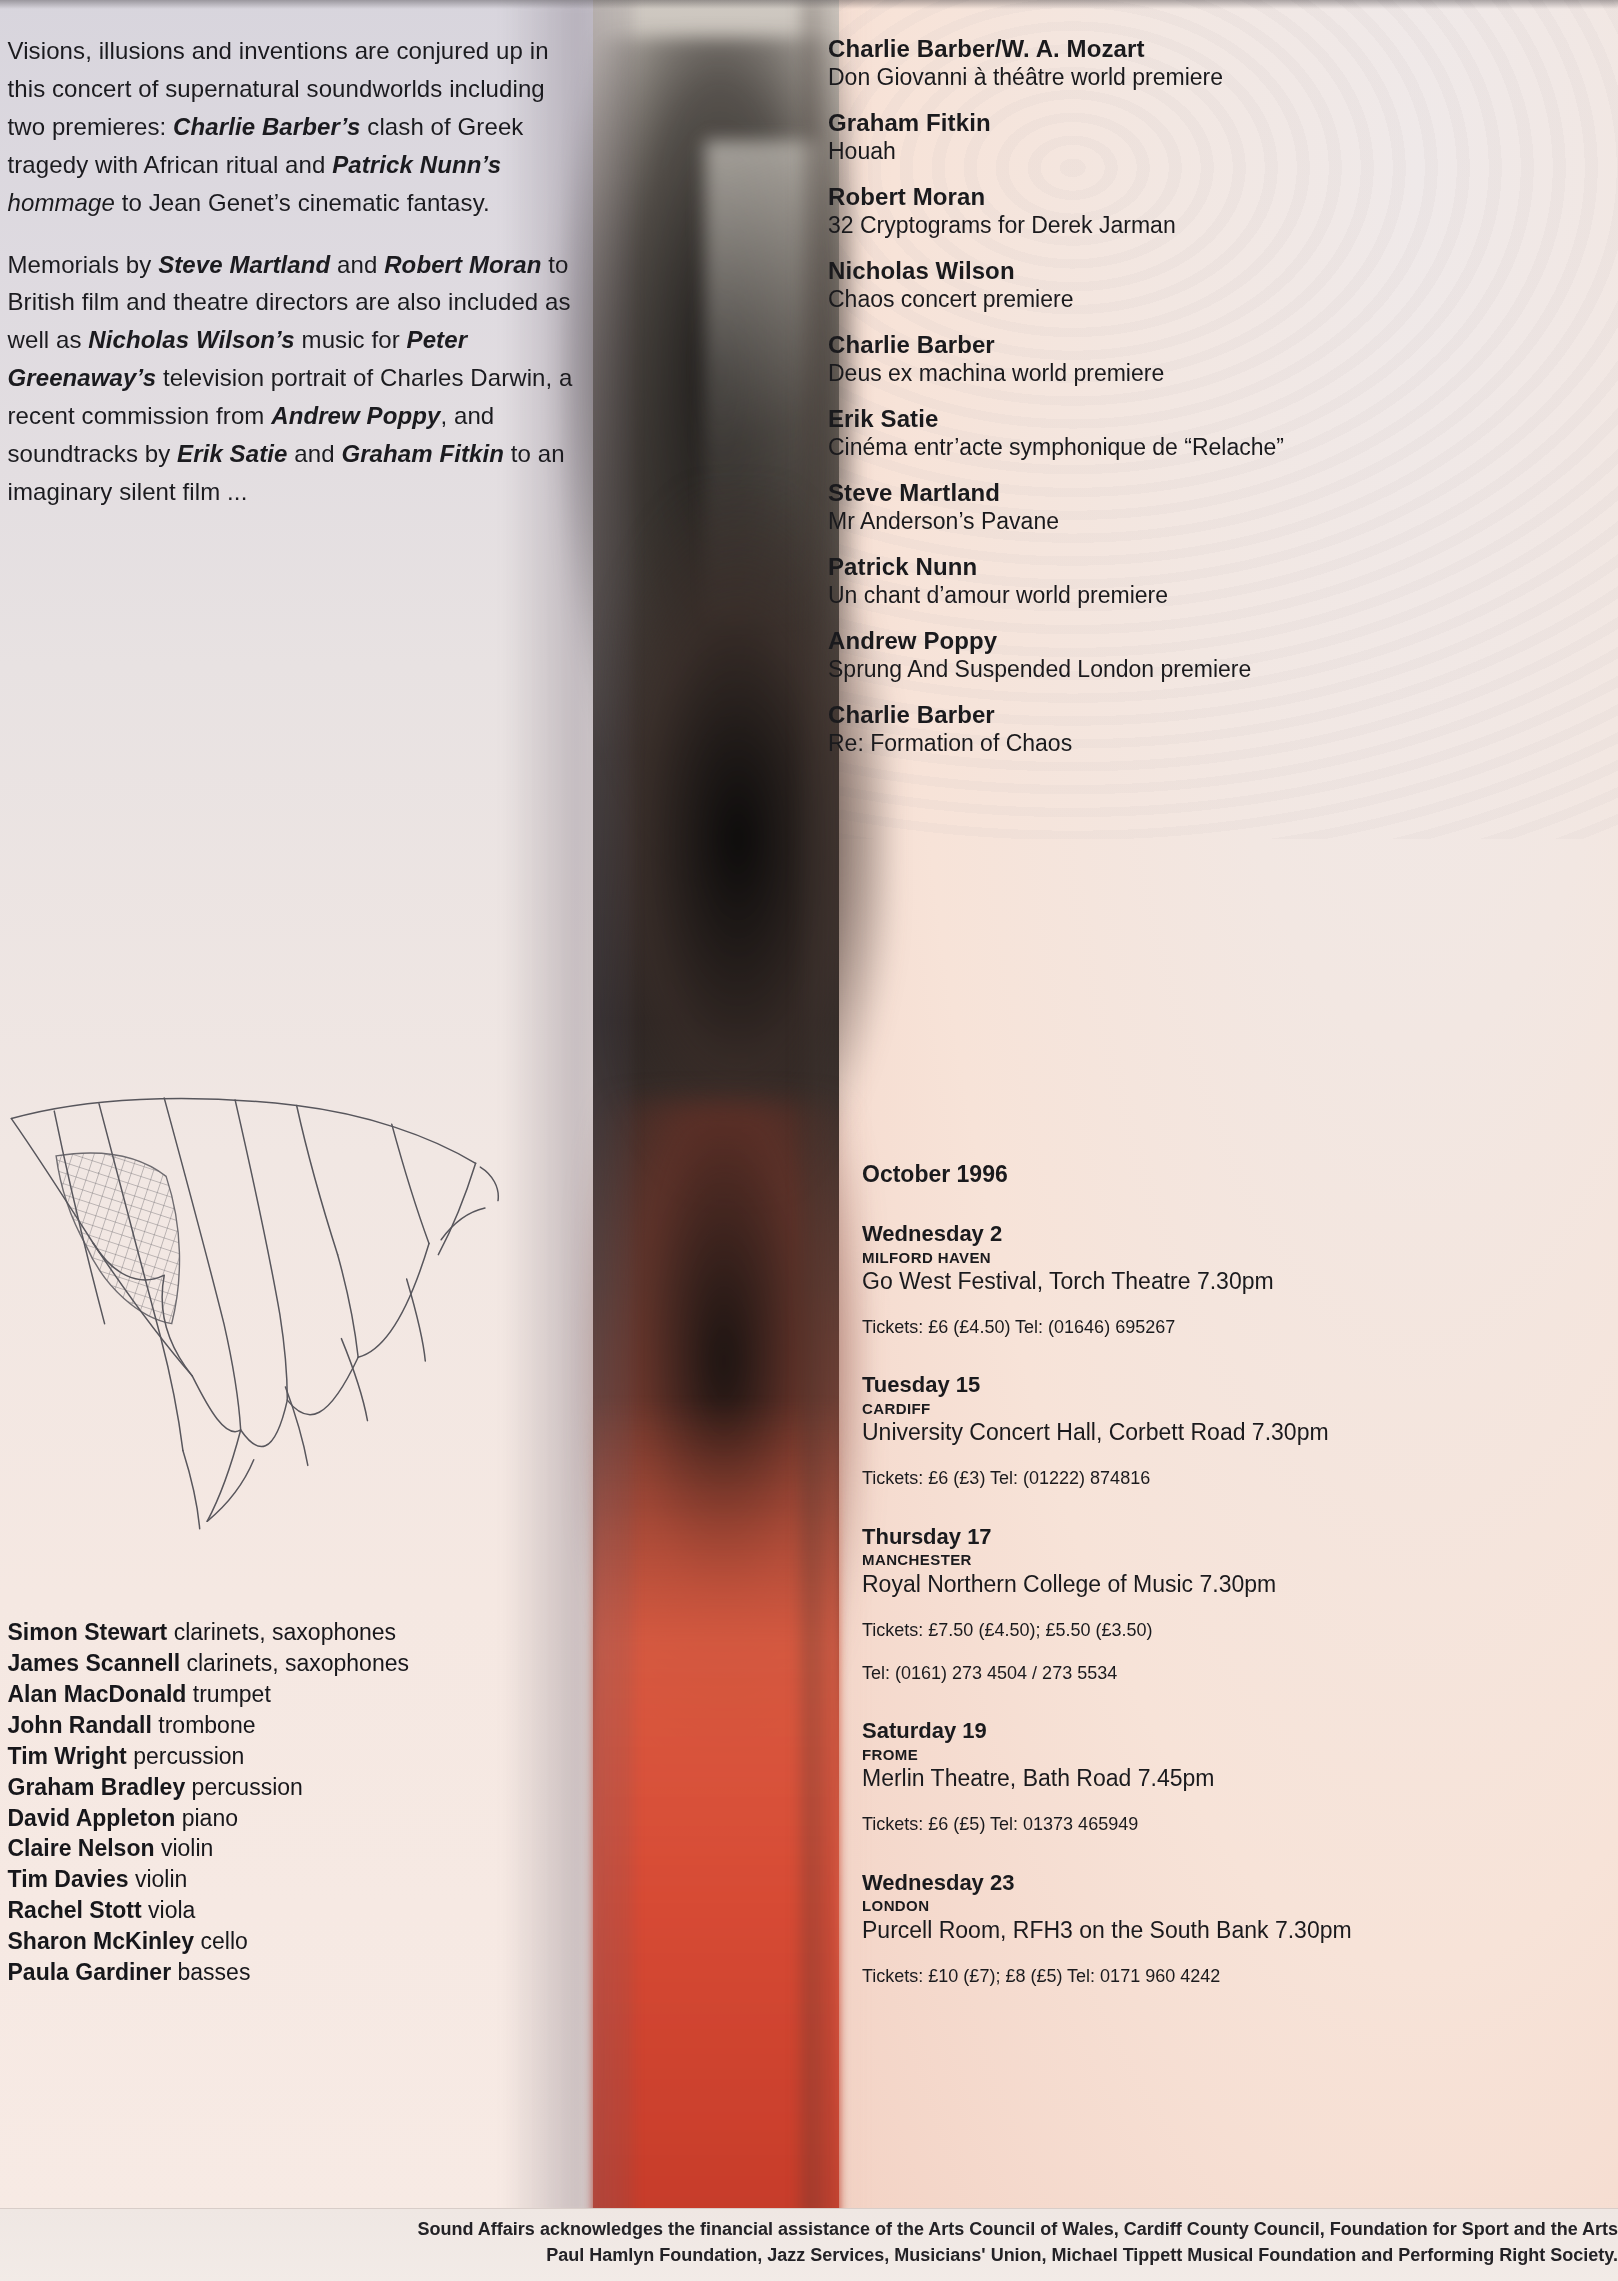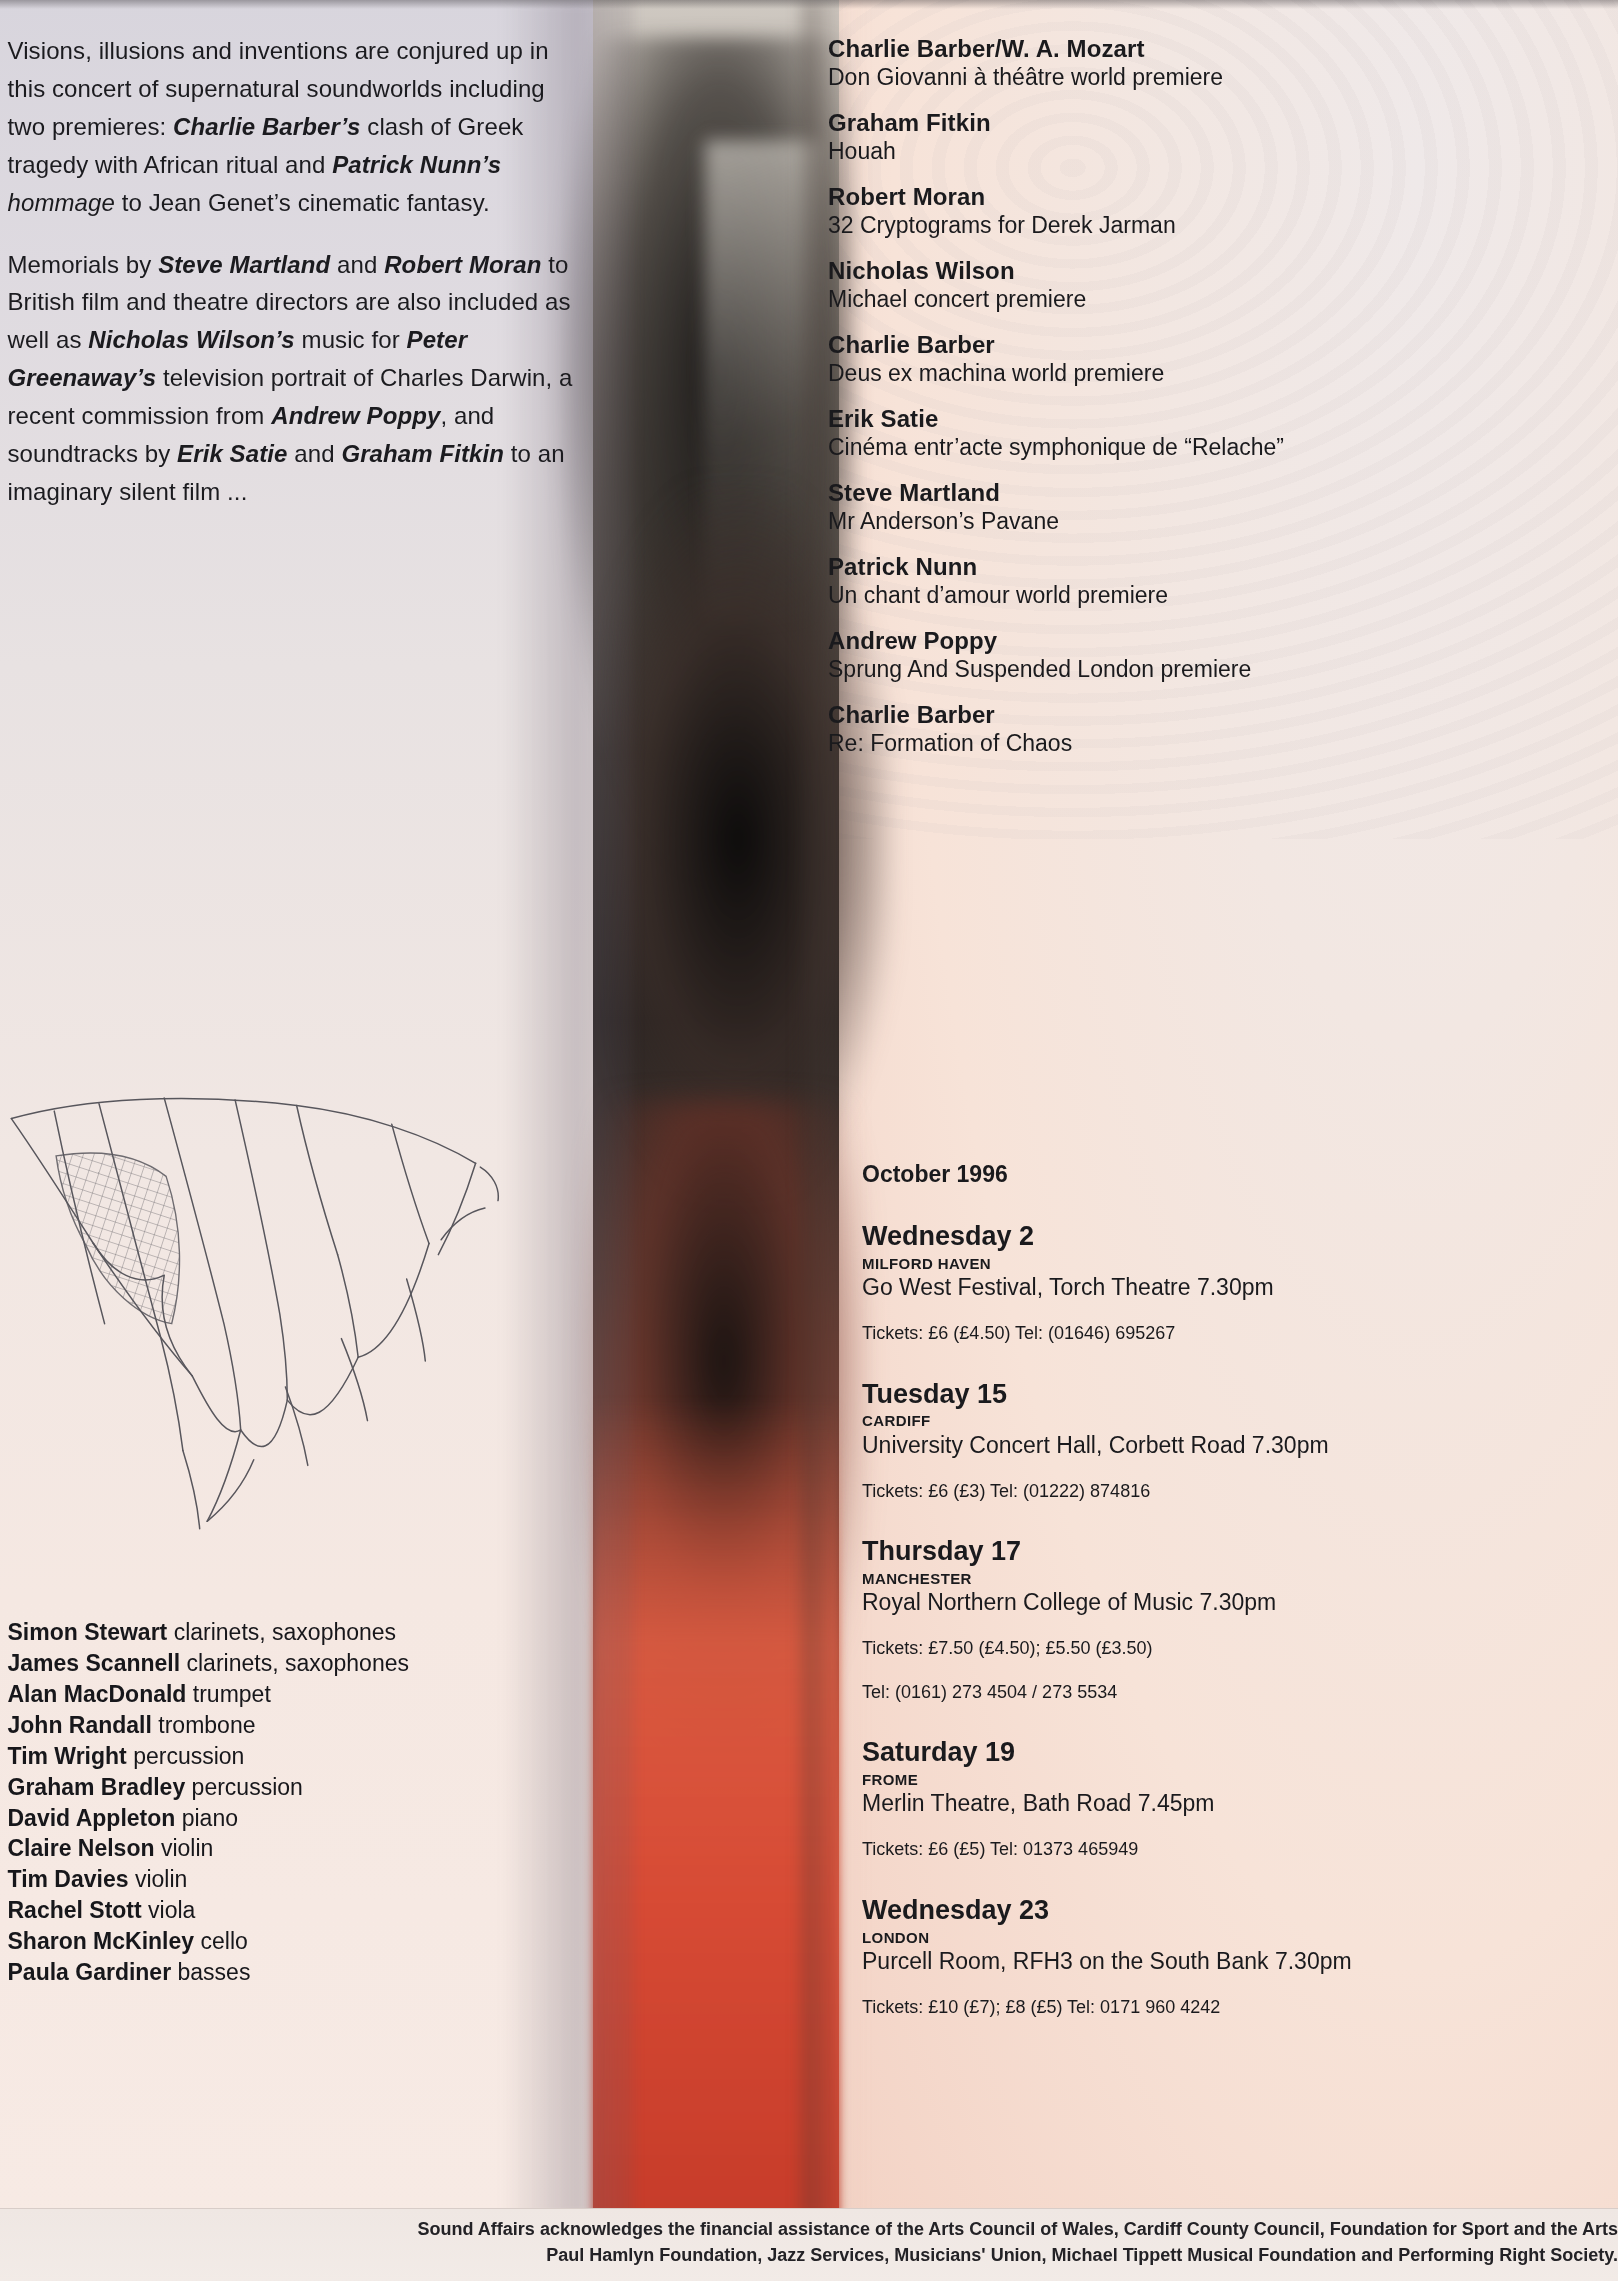--- a/index.html
+++ b/index.html
@@ -173,21 +173,21 @@
     width: 736px;
     color: #1a1a1d;
   }
   .month {
     font-size: 23px;
     font-weight: 700;
     margin-bottom: 20.5px;
   }
   .event { margin-bottom: 17.7px; }
   .event .day {
-    font-size: 27px;
+    font-size: 22px;
     font-weight: 700;
     line-height: 1.25;
     margin-top: 32px;
   }
   .event .city {
     font-size: 15px;
     font-weight: 700;
     line-height: 1.3;
     letter-spacing: 0.4px;
   }
@@ -315,21 +315,21 @@
       <div class="work">
         <div class="composer">Graham Fitkin</div>
         <div class="title"><span>Houah</span></div>
       </div>
       <div class="work">
         <div class="composer">Robert Moran</div>
         <div class="title"><span>32 Cryptograms for Derek Jarman</span></div>
       </div>
       <div class="work">
         <div class="composer">Nicholas Wilson</div>
-        <div class="title"><span>Michael</span><span class="it"> concert premiere</span></div>
+        <div class="title"><span>Chaos</span><span class="it"> concert premiere</span></div>
       </div>
       <div class="work">
         <div class="composer">Charlie Barber</div>
         <div class="title"><span>Deus ex machina</span><span class="it"> world premiere</span></div>
       </div>
       <div class="work">
         <div class="composer">Erik Satie</div>
         <div class="title"><span>Cinéma</span><span class="it"> entr’acte symphonique de “Relache”</span></div>
       </div>
       <div class="work">

